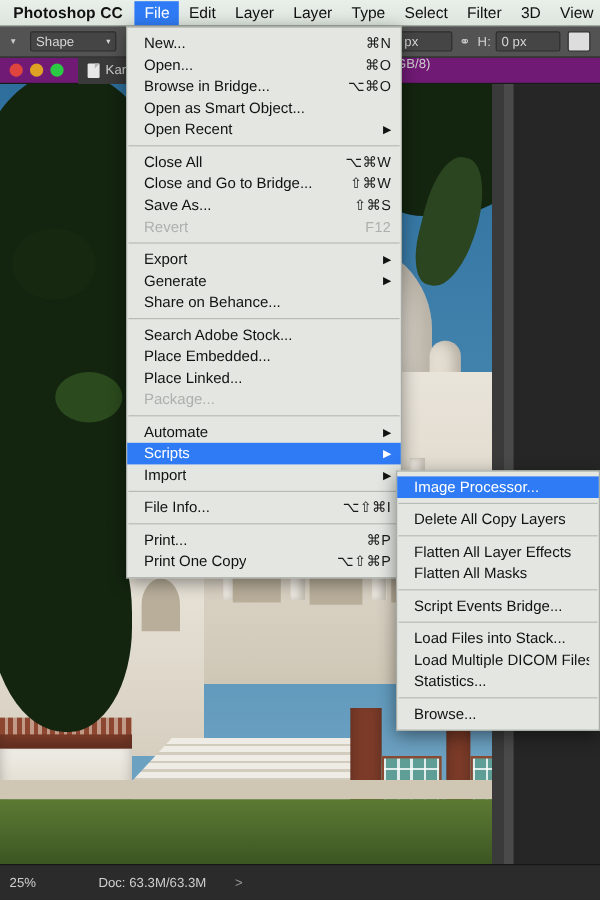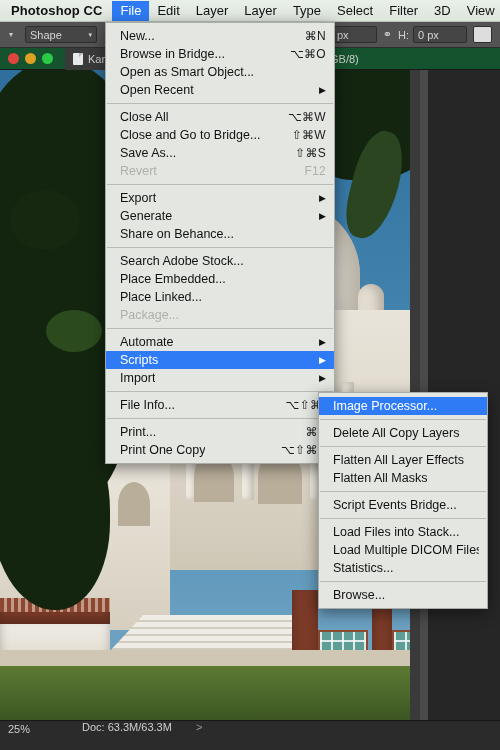--- a/index.html
+++ b/index.html
@@ -54,21 +54,21 @@
   }
   .opt-link { color: #cfcfcf; font-size: 11px; margin: 0 6px; }
   .opt-swatch {
     width: 19px; height: 17px; background: #ddd;
     border: 1px solid #2e2e2e; border-radius: 2px; margin-left: 6px;
   }
 
   
   .tabbar {
     position: absolute; top: 48px; left: 0; width: 500px; height: 22px;
-    background: #14532d; display: flex; align-items: center;
+    background: #701a75; display: flex; 
     border-bottom: 1px solid #1a1a1a; z-index: 9;
   }
   .lights { display: flex; gap: 6px; padding-left: 8px; align-items: center; }
   .light { width: 11px; height: 11px; border-radius: 50%; }
   .light.r { background: #e0443e; }
   .light.y { background: #dea123; }
   .light.g { background: #2aca44; }
   .doctab {
     margin-left: 12px; height: 22px; display: flex; align-items: center;
     background: #3a3a3a; padding: 0 8px; gap: 5px;
@@ -168,40 +168,40 @@
       repeating-linear-gradient(0deg, rgba(255,255,255,.8) 0 2px, transparent 2px 11px),
       repeating-linear-gradient(90deg, rgba(255,255,255,.8) 0 2px, transparent 2px 11px),
       #5f9e97;
     border: 2px solid #8a4a32;
   }
 
   
   .statusbar {
     position: absolute; bottom: 0; left: 0; width: 500px; height: 30px;
     background: #2b2b2b; border-top: 1px solid #171717;
-    display: flex; align-items: flex-start; z-index: 20;
+    display: flex; align-items: center; z-index: 20;
   }
   .zoom-field {
     margin-left: 8px; width: 46px; height: 16px;
     color: #cfcfcf; font-size: 11px; display: flex; align-items: center;
   }
   .doc-info {
     margin-left: 28px; color: #cfcfcf; font-size: 11px; white-space: nowrap;
   }
   .status-arrow { margin-left: 24px; color: #9a9a9a; font-size: 11px; }
 
   
   .menu {
     position: absolute; background: #e3e6e1;
     border: 1px solid #a8aca6;
     box-shadow: 0 4px 14px rgba(0,0,0,.45);
     z-index: 80; padding: 4px 0;
   }
   .menu.file { left: 105px; top: 22px; width: 230px; }
-  .menu.sub  { left: 318px; top: 392px; width: 170px; }
+  .menu.sub  { left: 330px; top: 392px; width: 170px; }
   .menu-row {
     display: flex; align-items: center; justify-content: space-between;
     height: 18px; padding: 0 8px 0 14px;
     font-size: 12.5px; color: #121212; white-space: nowrap;
   }
   .menu-row.disabled { color: #adb0ac; }
   .menu-row.highlight { background: #2f7bf5; color: #ffffff; }
   .menu-row .shortcut {
     font-size: 12px; color: #1a1a1a; margin-left: 18px; letter-spacing: .3px;
   }
@@ -322,20 +322,24 @@
     <div class="doc-info">Doc: 63.3M/63.3M</div>
     <div class="status-arrow">&gt;</div>
   </div>
 
   <div class="menu file" id="file-menu">
       <div class="menu-row">
         <span class="label">New...</span>
         <span class="shortcut">⌘N</span>
       </div>
       <div class="menu-row">
+        <span class="label">Open...</span>
+        <span class="shortcut">⌘O</span>
+      </div>
+      <div class="menu-row">
         <span class="label">Browse in Bridge...</span>
         <span class="shortcut">⌥⌘O</span>
       </div>
       <div class="menu-row">
         <span class="label">Open as Smart Object...</span>
         <span></span>
       </div>
       <div class="menu-row">
         <span class="label">Open Recent</span>
         <span class="submenu-arrow">▶</span>

